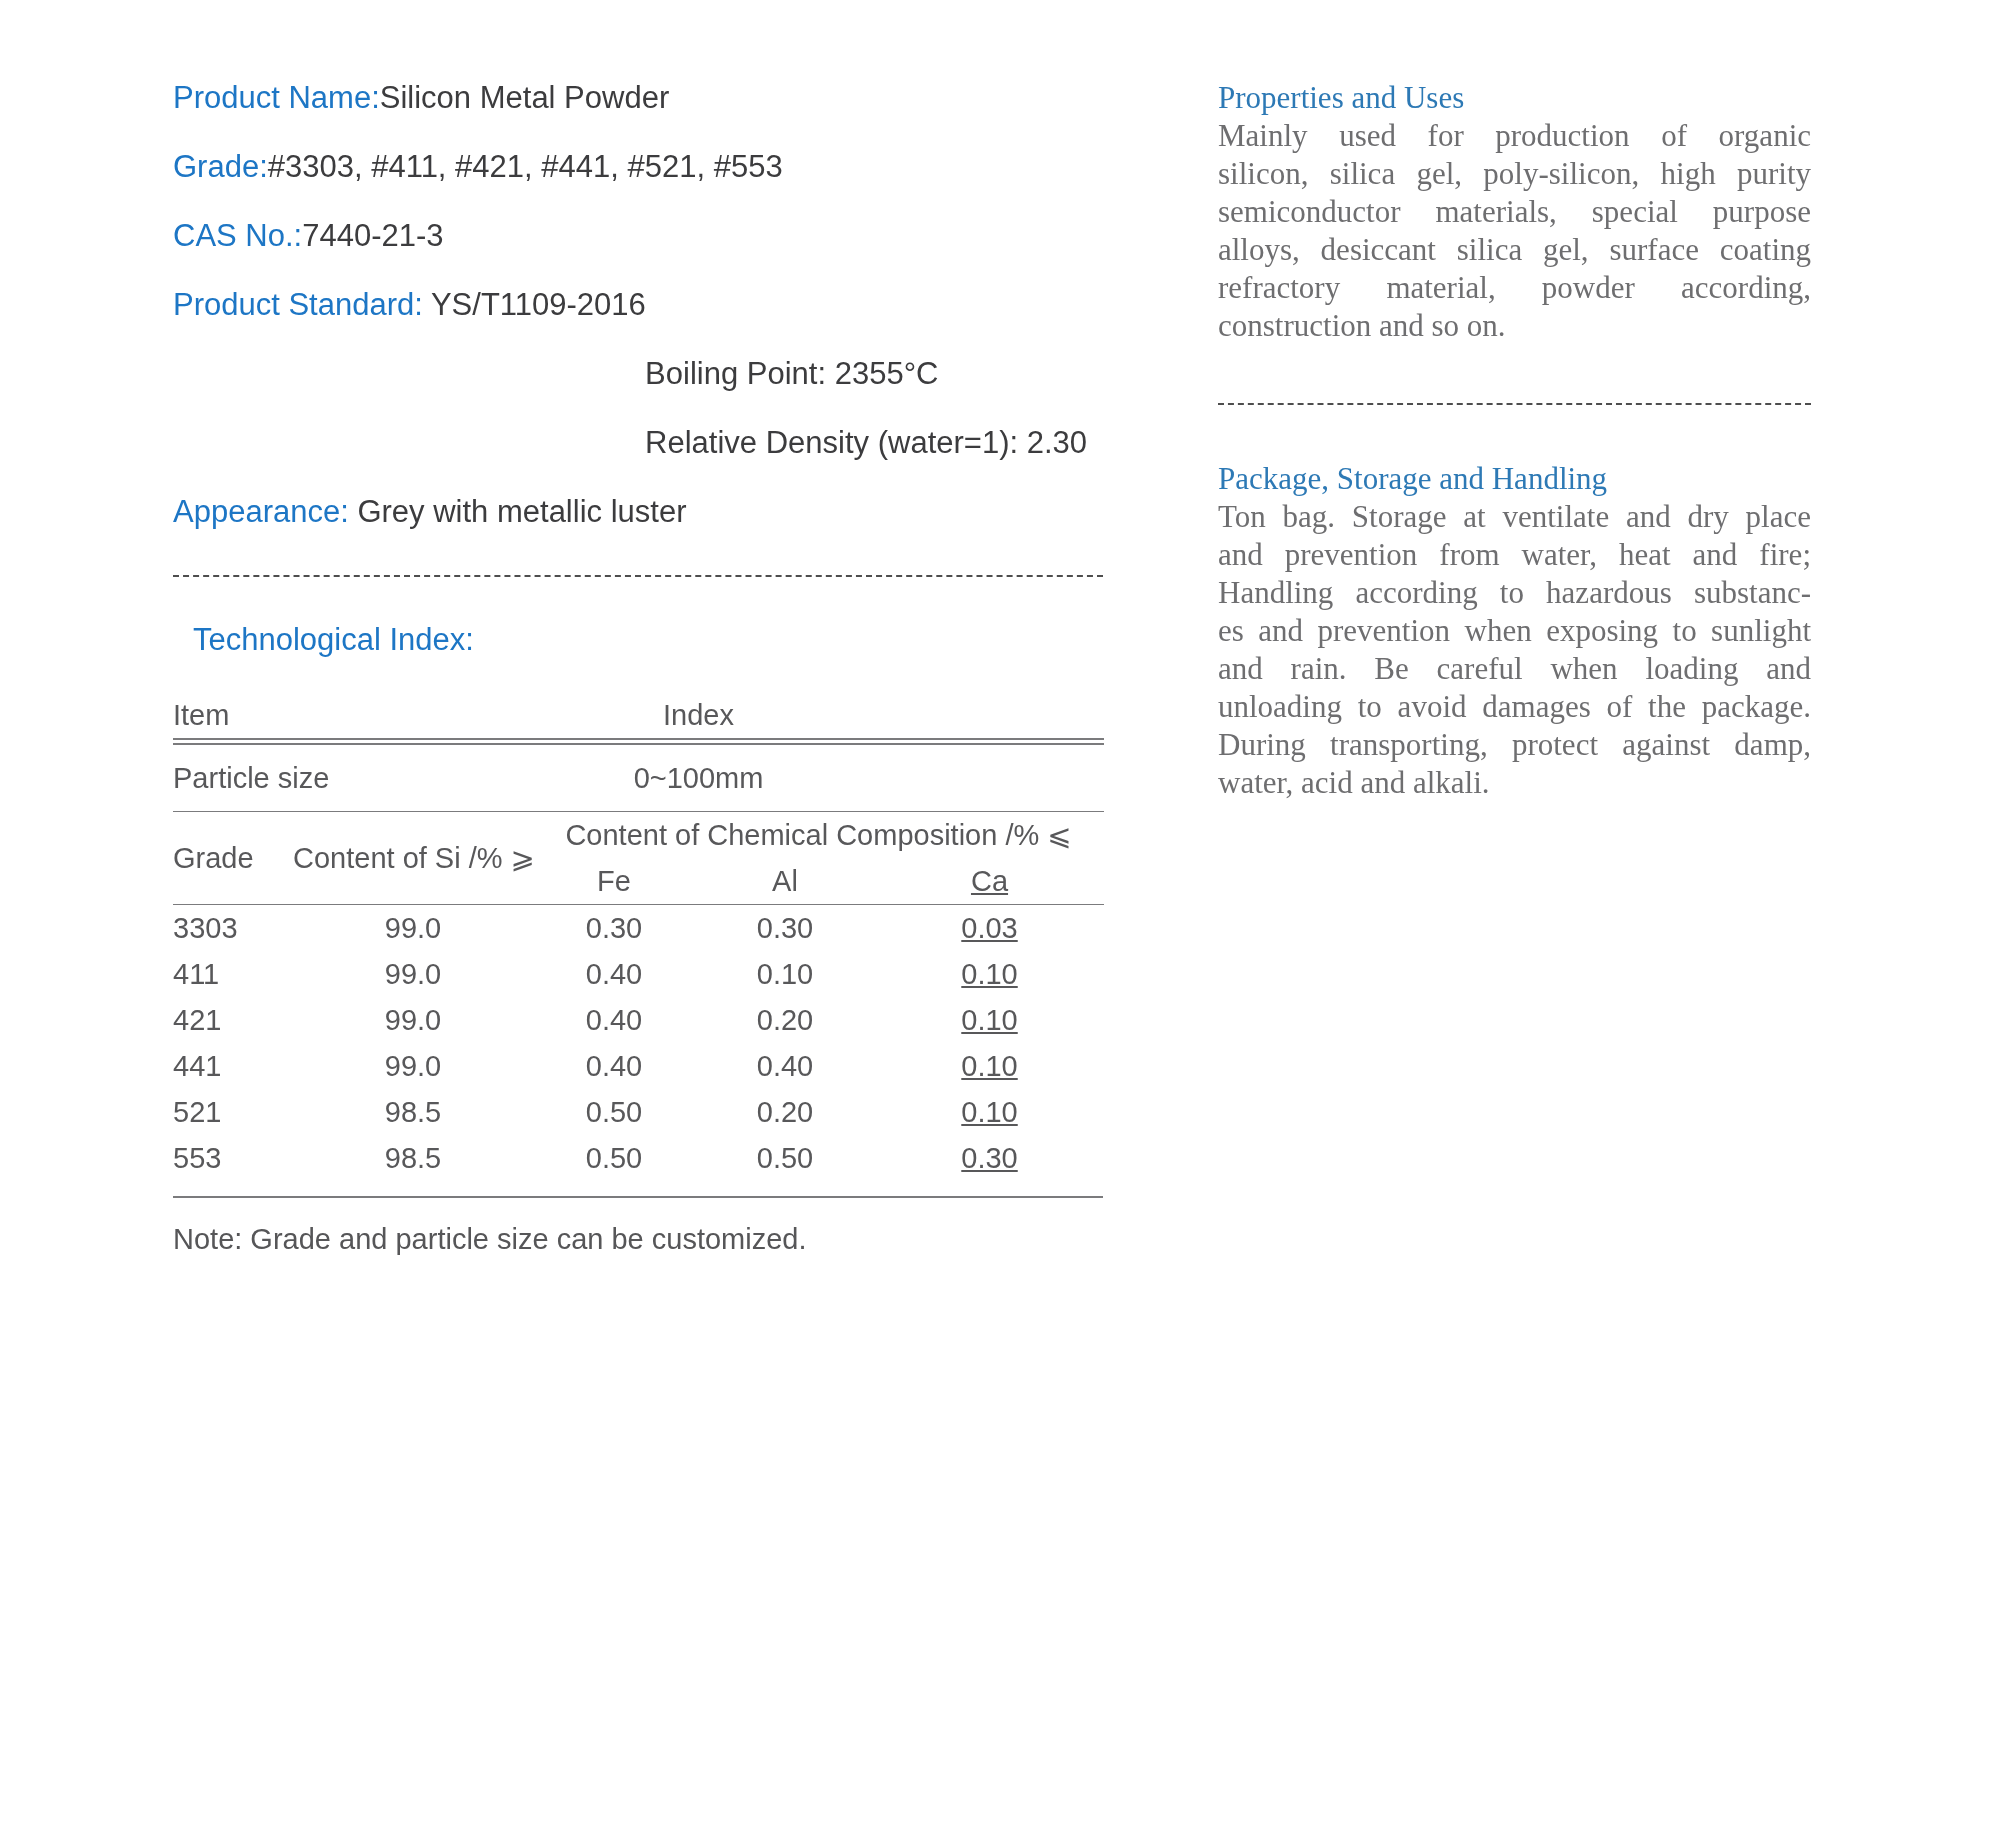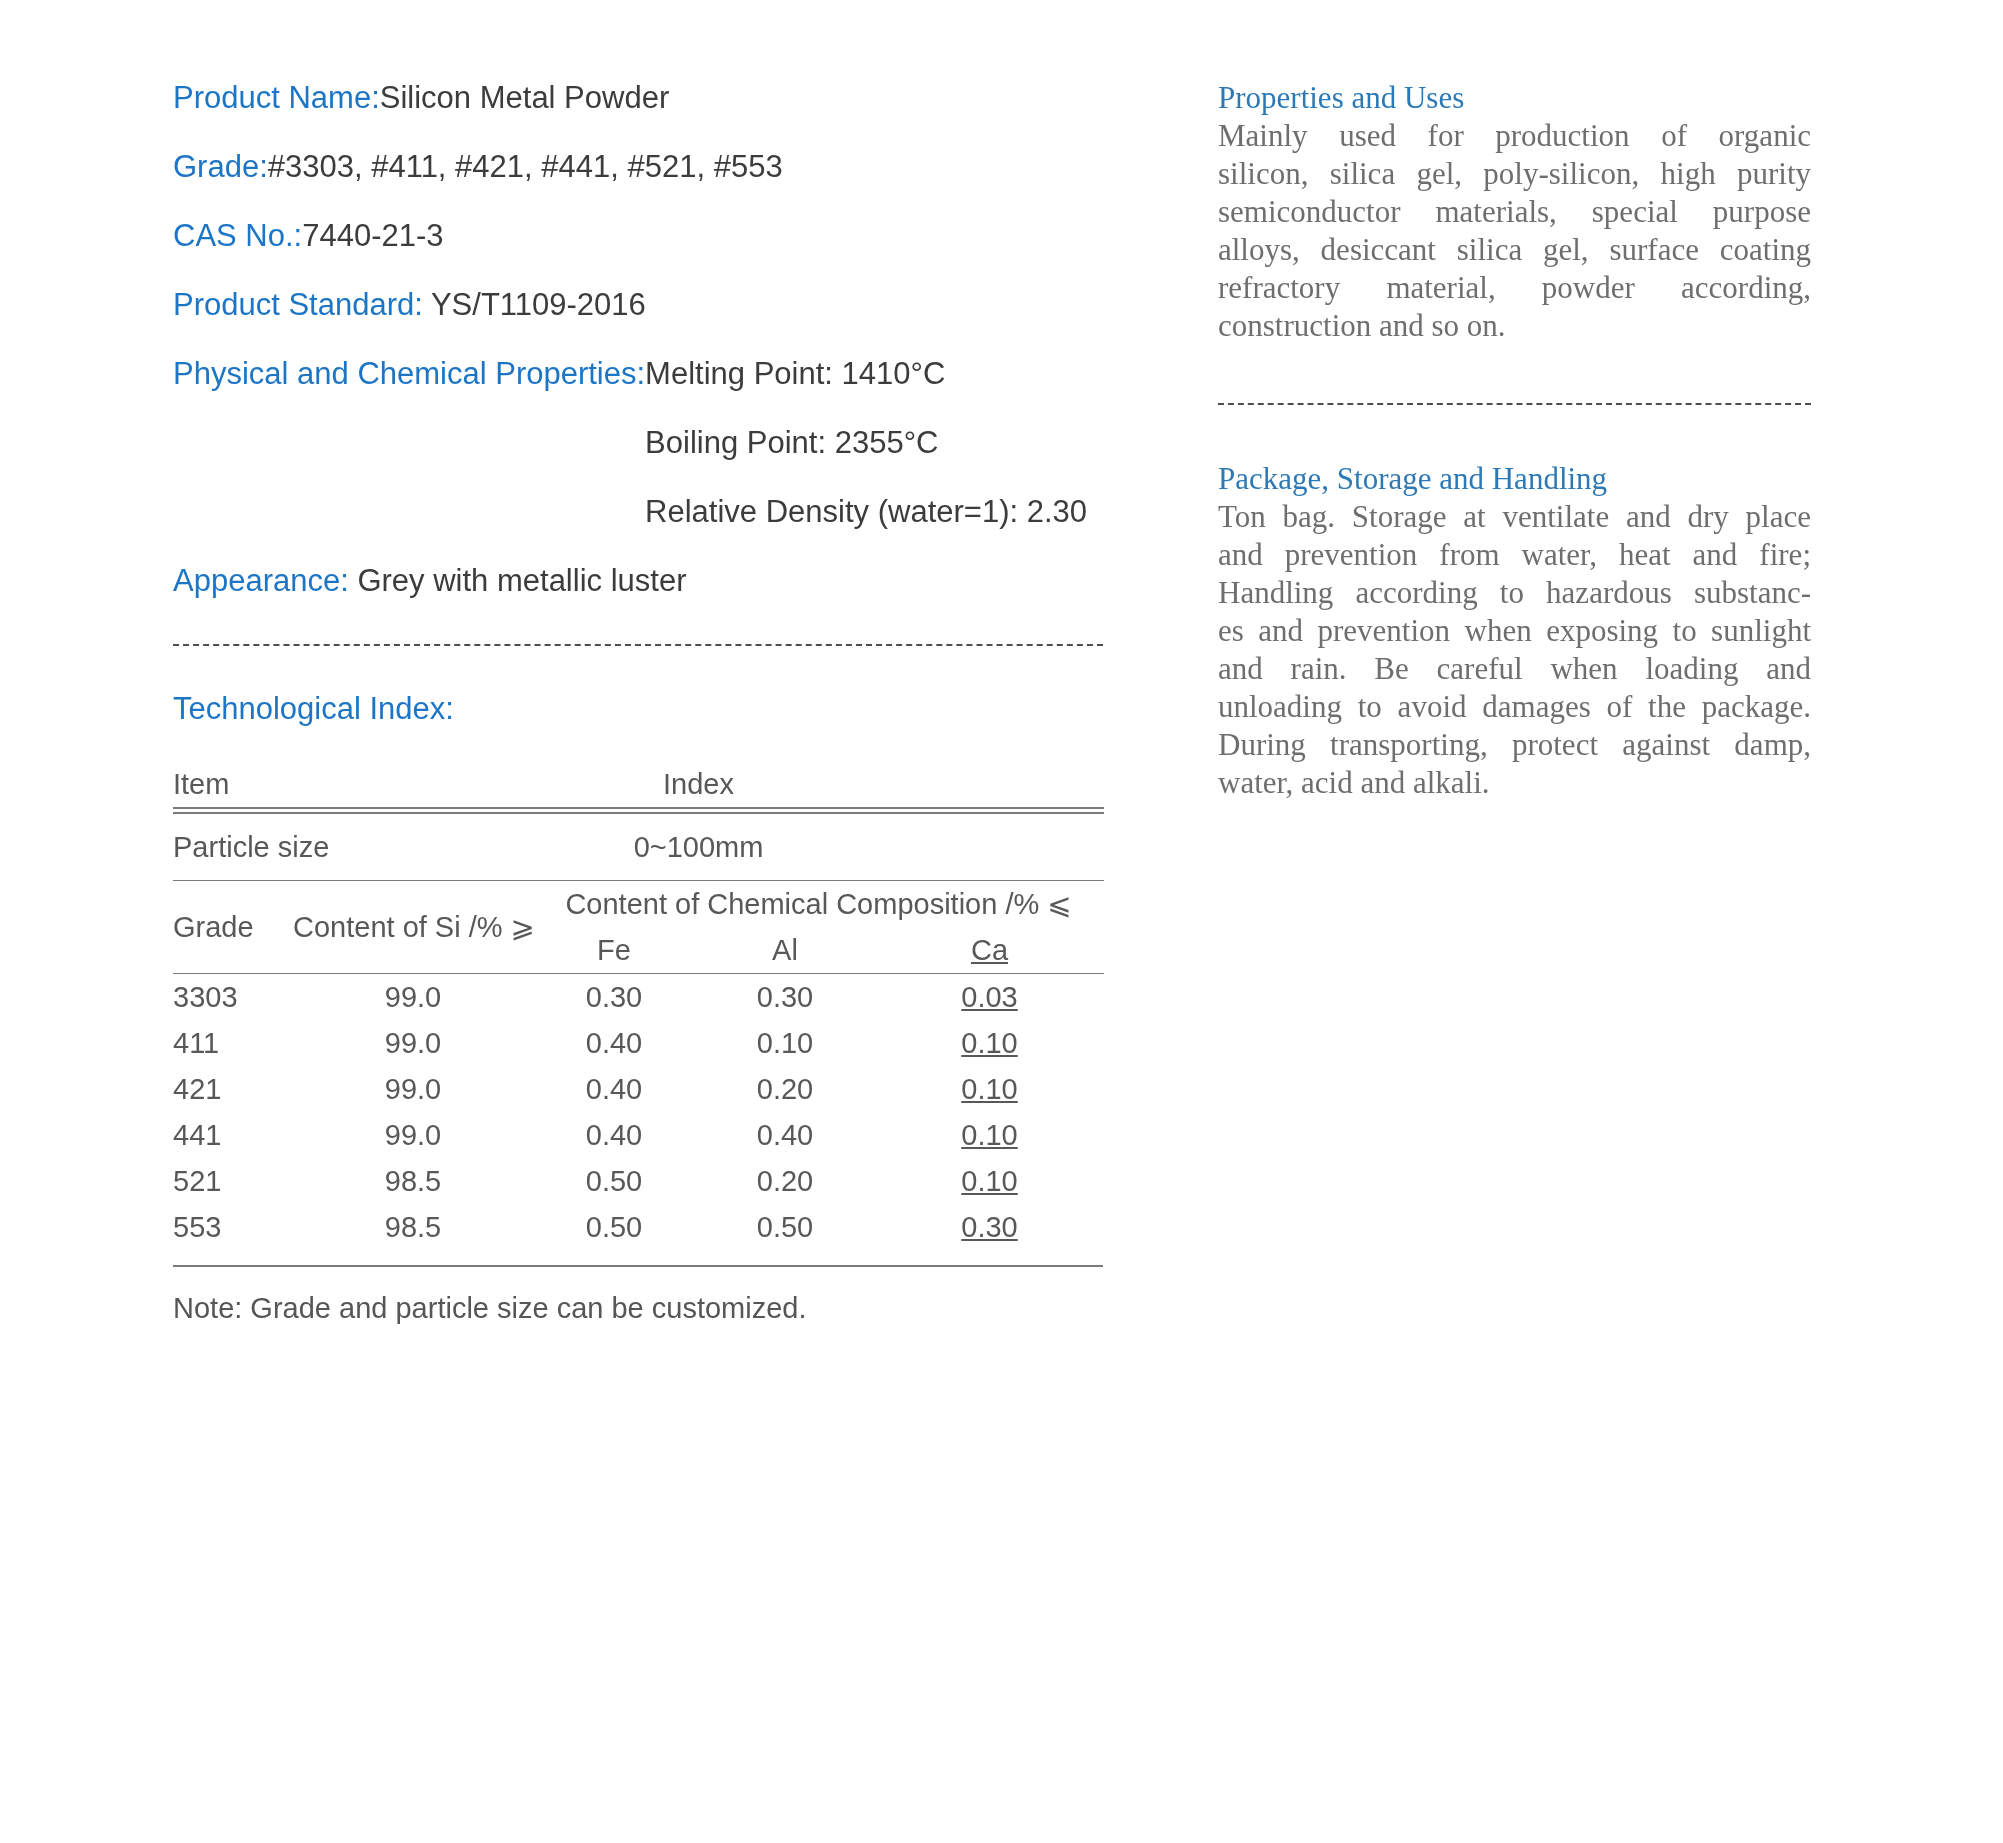--- a/index.html
+++ b/index.html
@@ -40,20 +40,21 @@
     height: 0;
     border-top: 2.8px dashed var(--dash, #4e4e4e);
   }
   .left-div { margin-top: 44px; margin-bottom: 43px; }
 
   .section-title {
     font-size: 31px;
     line-height: 39px;
     color: var(--blue-left, #1d76c5);
     white-space: nowrap;
+    margin-left: 20px;
   }
 
   .spec-table {
     border-collapse: collapse;
     table-layout: fixed;
     width: 930px;
     margin-top: 33px;
     font-size: 29px;
     color: var(--table-text, #58585a);
   }
@@ -121,21 +122,20 @@
 <body>
 
 <div class="canvas">
 
   <div class="col-left">
     <div id="fields">
         <div class="field-line"><span class="f-label">Product Name:</span><span class="f-value">Silicon Metal Powder</span></div>
         <div class="field-line"><span class="f-label">Grade:</span><span class="f-value">#3303, #411, #421, #441, #521, #553</span></div>
         <div class="field-line"><span class="f-label">CAS No.:</span><span class="f-value">7440-21-3</span></div>
         <div class="field-line"><span class="f-label">Product Standard:</span><span class="f-value"> YS/T1109-2016</span></div>
-        <div class="field-line"><span class="f-label">Physical and Chemical Properties:</span><span class="f-value">Melting Point: 1410°C</span></div>
         <div class="field-line"><span class="f-label ghost">Physical and Chemical Properties:</span><span class="f-value">Boiling Point: 2355°C</span></div>
         <div class="field-line"><span class="f-label ghost">Physical and Chemical Properties:</span><span class="f-value">Relative Density (water=1): 2.30</span></div>
         <div class="field-line"><span class="f-label">Appearance:</span><span class="f-value"> Grey with metallic luster</span></div>
       </div>
 
     <div class="dash-divider left-div"></div>
 
     <div class="section-title">Technological Index:</div>
 
     <table class="spec-table">

